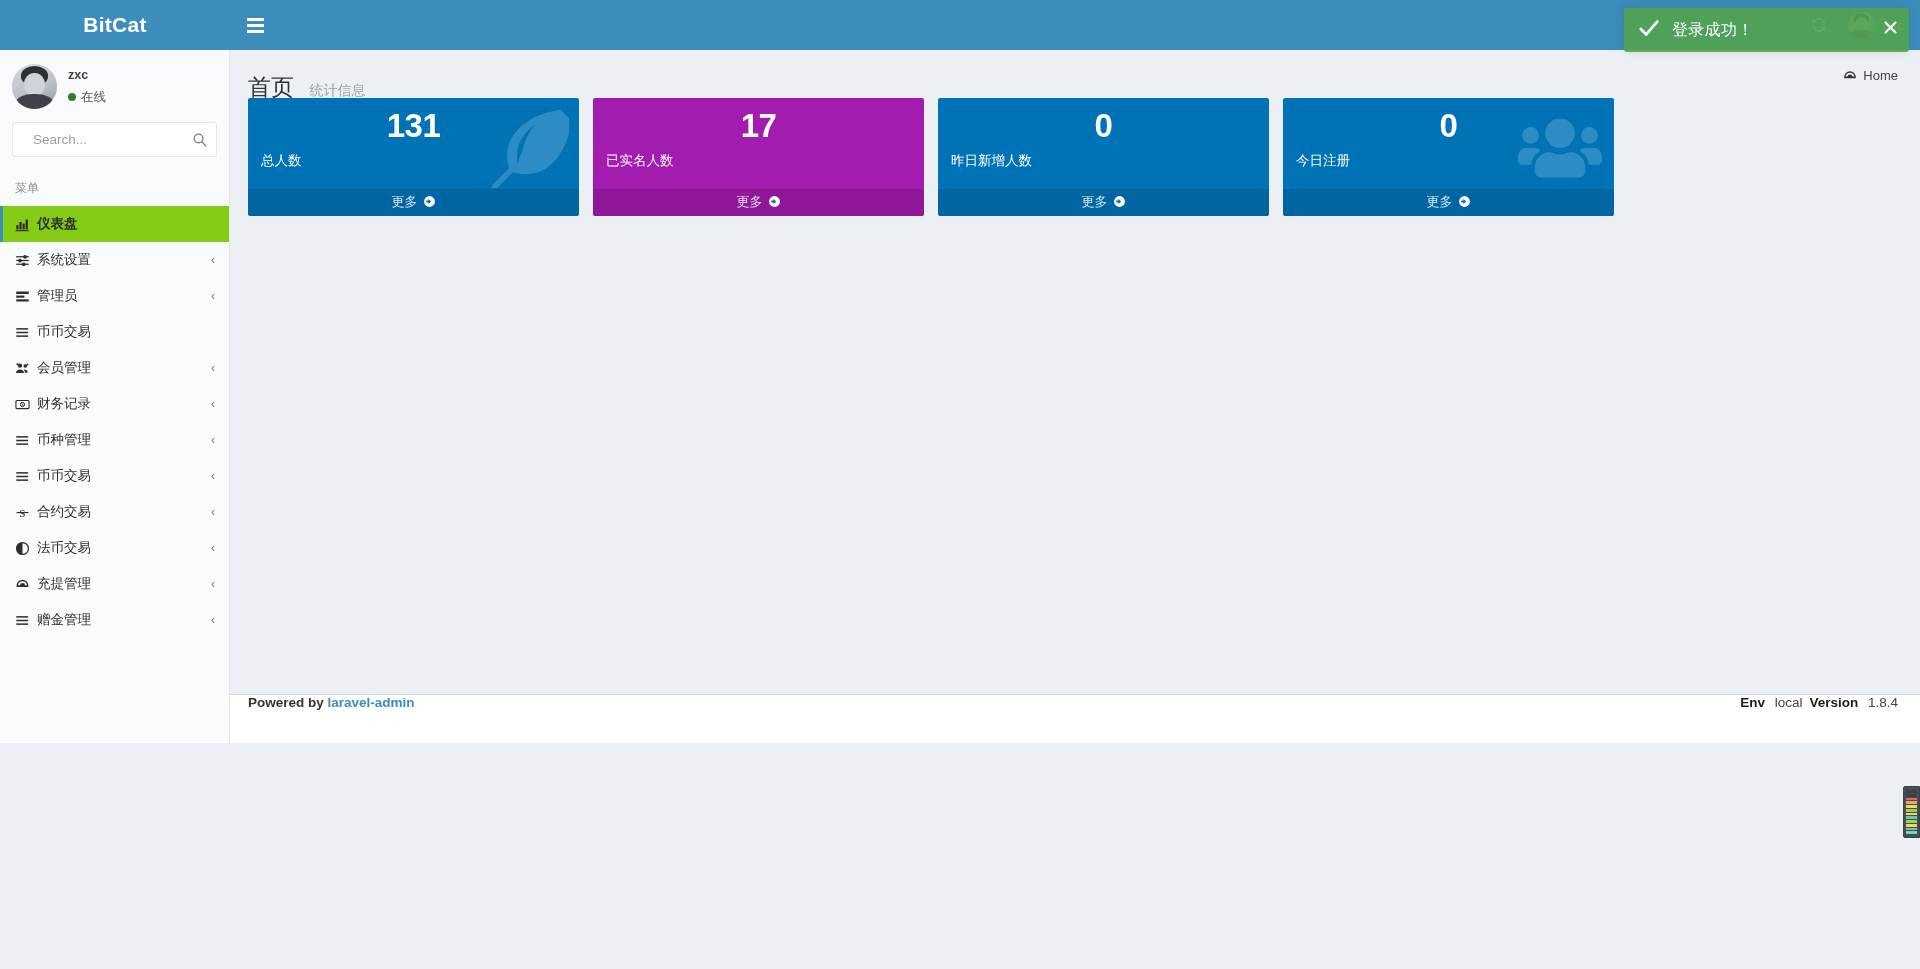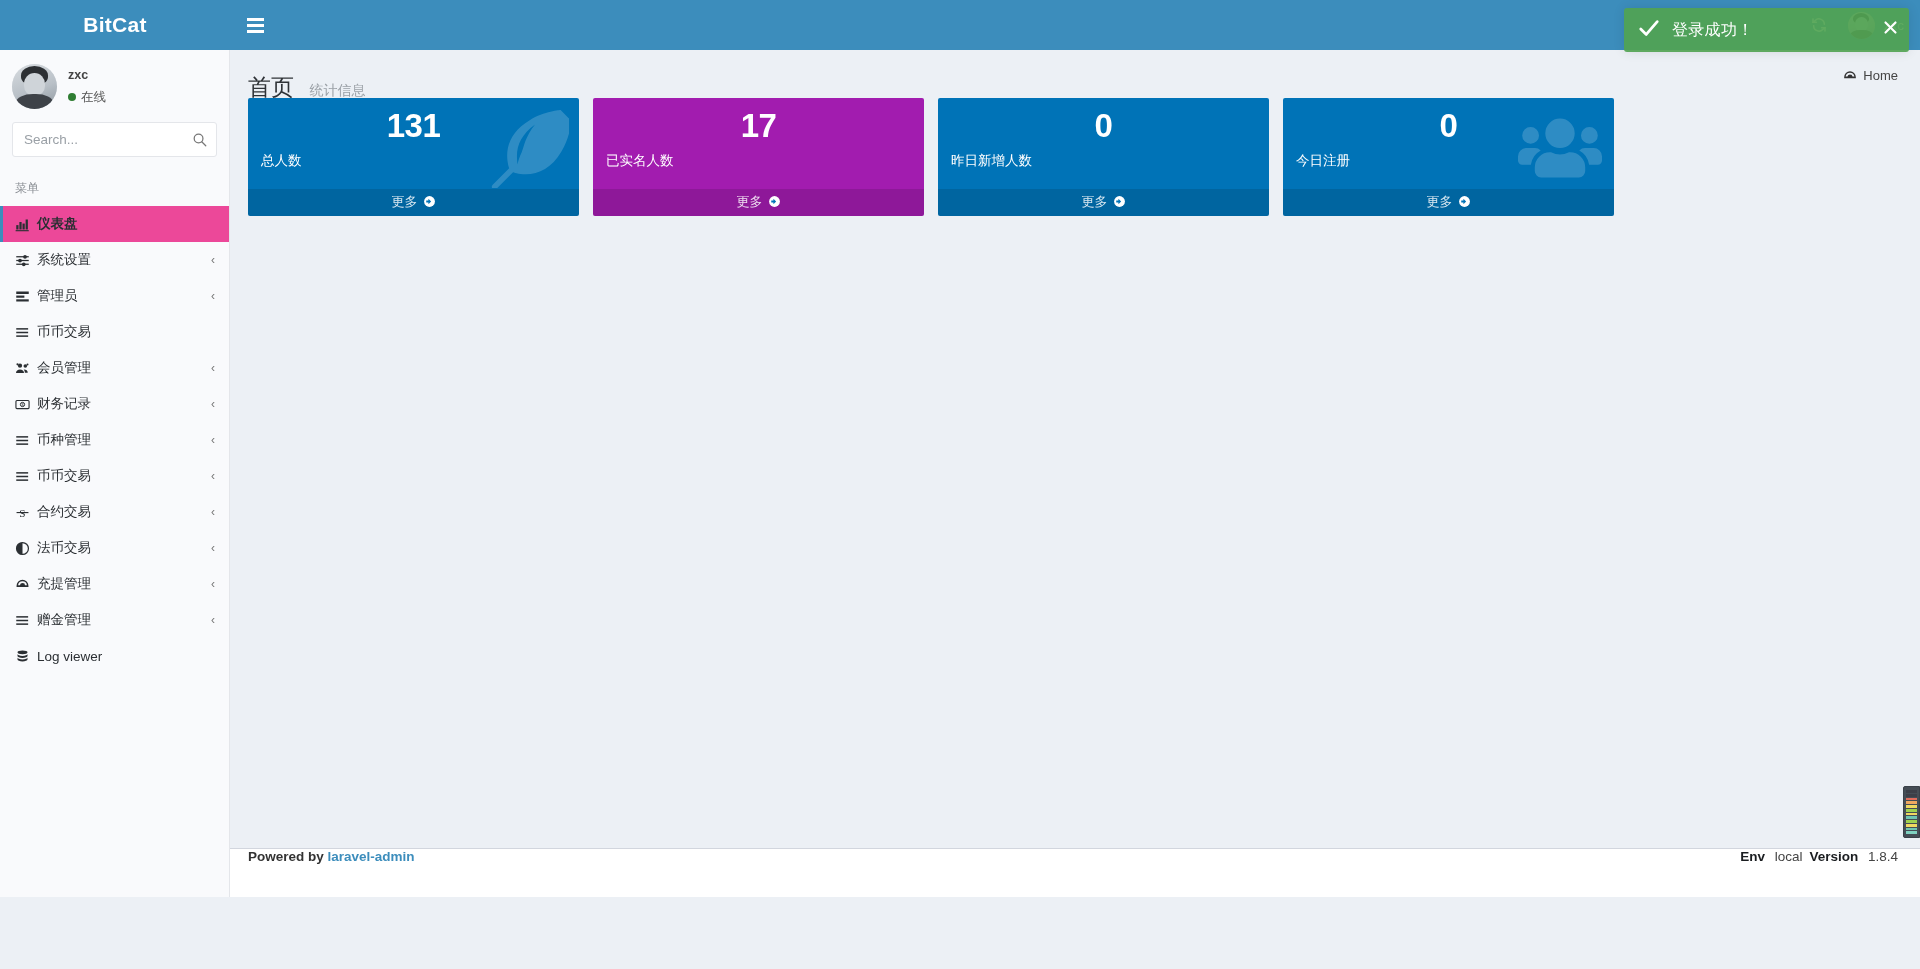--- a/index.html
+++ b/index.html
@@ -5,21 +5,21 @@
 <style>
   * { box-sizing: border-box; margin: 0; padding: 0; }
   html, body {
     width: 1920px; height: 969px;
     font-family: "Liberation Sans", "DejaVu Sans", sans-serif;
     background: #ecf0f5;
     overflow: hidden;
   }
 
   
-  .wrapper { position: relative; width: 1920px; height: 897px; }
+  .wrapper { position: relative; width: 1920px; height: 743px; }
 
   
   .main-header { position: absolute; top: 0; left: 0; right: 0; height: 50px; z-index: 20; }
   .logo {
     position: absolute; left: 0; top: 0; width: 230px; height: 50px;
     background: #3c8dbc; color: #fff;
     display: flex; align-items: center; justify-content: center;
     font-size: 21px; font-weight: bold; letter-spacing: .3px;
     text-decoration: none;
   }
@@ -77,21 +77,21 @@
     font-size: 12.5px; color: #444; font-weight: bold;
   }
   .user-panel .info .ustatus {
     font-size: 12.5px; color: #555; display: flex; align-items: center; gap: 5px; margin-top: 3px;
   }
   .dot-online { width: 8px; height: 8px; border-radius: 50%; background: #2f7d32; display: inline-block; }
 
   .sidebar-form { margin: 0 12px 12px 12px; position: relative; }
   .sidebar-form input {
     width: 100%; height: 35px; border: 1px solid #e4e6ea; border-radius: 3px;
-    background: #fff; padding: 0 34px 0 11px; font-size: 13.5px; color: #666;
+    background: #fff; padding: 0 34px 0 20px; font-size: 13.5px; color: #666;
     font-family: inherit; outline: none;
   }
   .sidebar-form input::placeholder { color: #9aa0a6; }
   .sidebar-form .srch-btn {
     position: absolute; right: 4px; top: 4px; width: 28px; height: 27px;
     display: flex; align-items: center; justify-content: center;
     background: transparent; border: none; cursor: pointer;
   }
 
   .sidebar-header {
@@ -99,21 +99,21 @@
     font-size: 12px; color: #8b8f95;
   }
   .sidebar-menu { list-style: none; }
   .sidebar-menu > li > a {
     display: flex; align-items: center;
     height: 36px; padding: 0 14px 0 15px;
     color: #2b2f33; font-size: 13.5px; text-decoration: none;
     position: relative;
   }
   .sidebar-menu > li.active > a {
-    background: #ec4899;
+    background: #84cc16;
     border-left: 3px solid #3c8dbc;
     padding-left: 12px;
     font-weight: bold;
   }
   .sidebar-menu > li > a .mi {
     width: 22px; flex: none; display: inline-flex; align-items: center; justify-content: flex-start;
     color: #2b2f33;
   }
   .sidebar-menu > li > a .mlabel { flex: 1; }
   .sidebar-menu > li > a .mcaret {
@@ -443,32 +443,20 @@
           <a href="#">
             <span class="mi">
               <svg width="15" height="15" viewBox="0 0 24 24">
                 <rect x="2" y="5" width="19" height="2.4" fill="#2b2f33"></rect>
                 <rect x="2" y="10.8" width="19" height="2.4" fill="#2b2f33"></rect>
                 <rect x="2" y="16.6" width="19" height="2.4" fill="#2b2f33"></rect>
               </svg>
             </span>
             <span class="mlabel">赠金管理</span>
             <span class="mcaret">‹</span>
-          </a>
-        </li>
-        <li class="">
-          <a href="#">
-            <span class="mi">
-              <svg width="15" height="15" viewBox="0 0 24 24">
-                <ellipse cx="12" cy="5.3" rx="8" ry="3.1" fill="#2b2f33"></ellipse>
-                <path d="M4 8v3.2c0 1.7 3.6 3.1 8 3.1s8-1.4 8-3.1V8c0 1.7-3.6 3.1-8 3.1S4 9.7 4 8z" fill="#2b2f33"></path>
-                <path d="M4 13.6v3.2c0 1.7 3.6 3.1 8 3.1s8-1.4 8-3.1v-3.2c0 1.7-3.6 3.1-8 3.1s-8-1.4-8-3.1z" fill="#2b2f33"></path>
-              </svg>
-            </span>
-            <span class="mlabel">Log viewer</span>
           </a>
         </li>
       </ul>
   </aside>
 
   <div class="content-wrapper">
 
     <section class="content-header">
       <h1>
         <span>首页</span>

